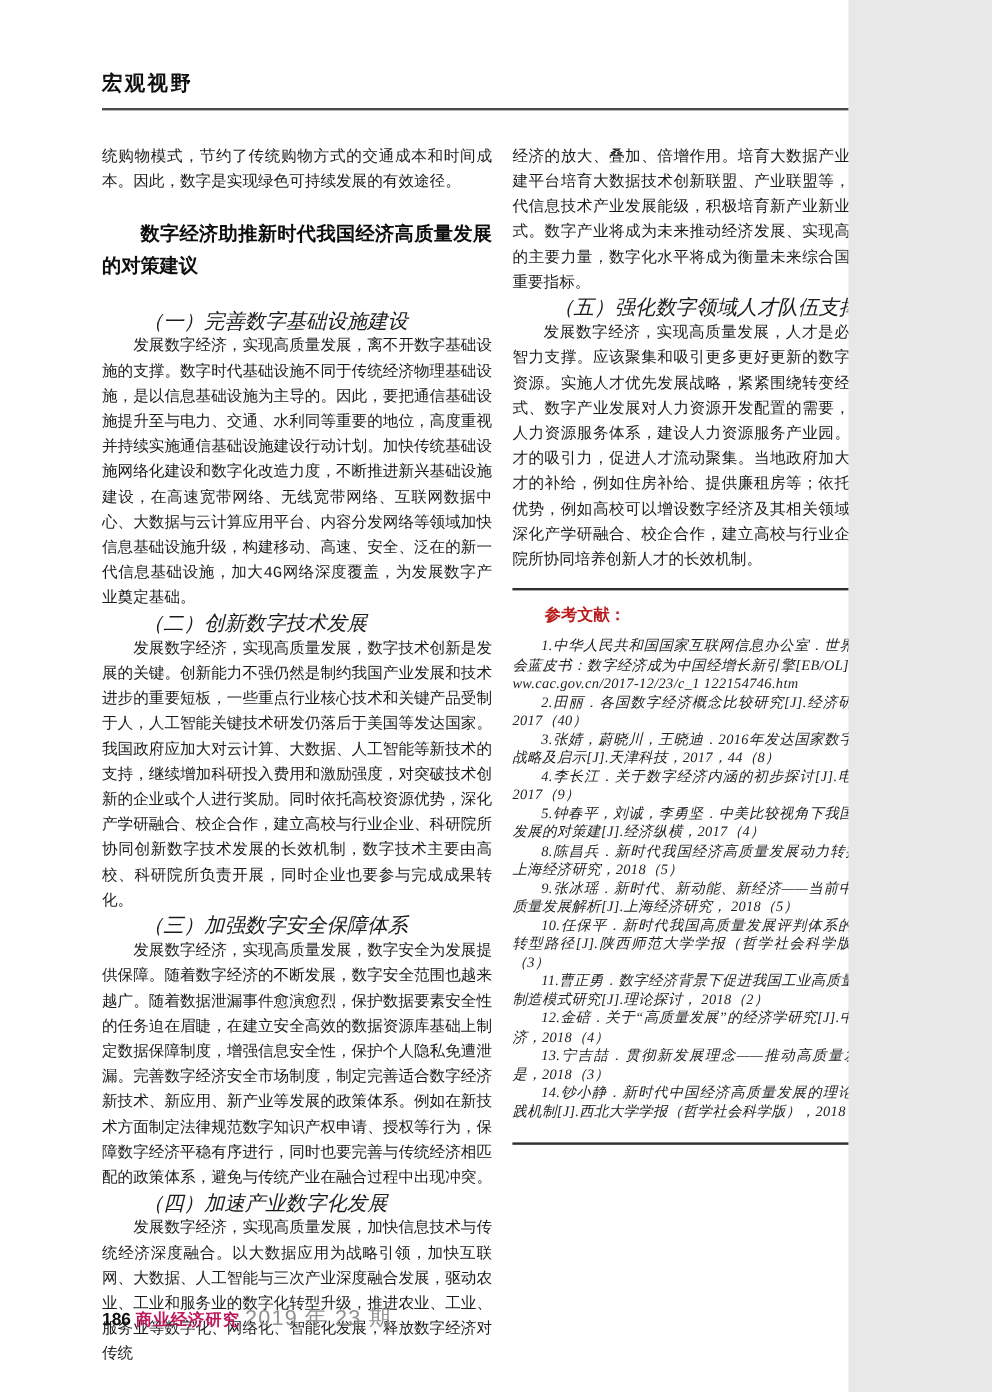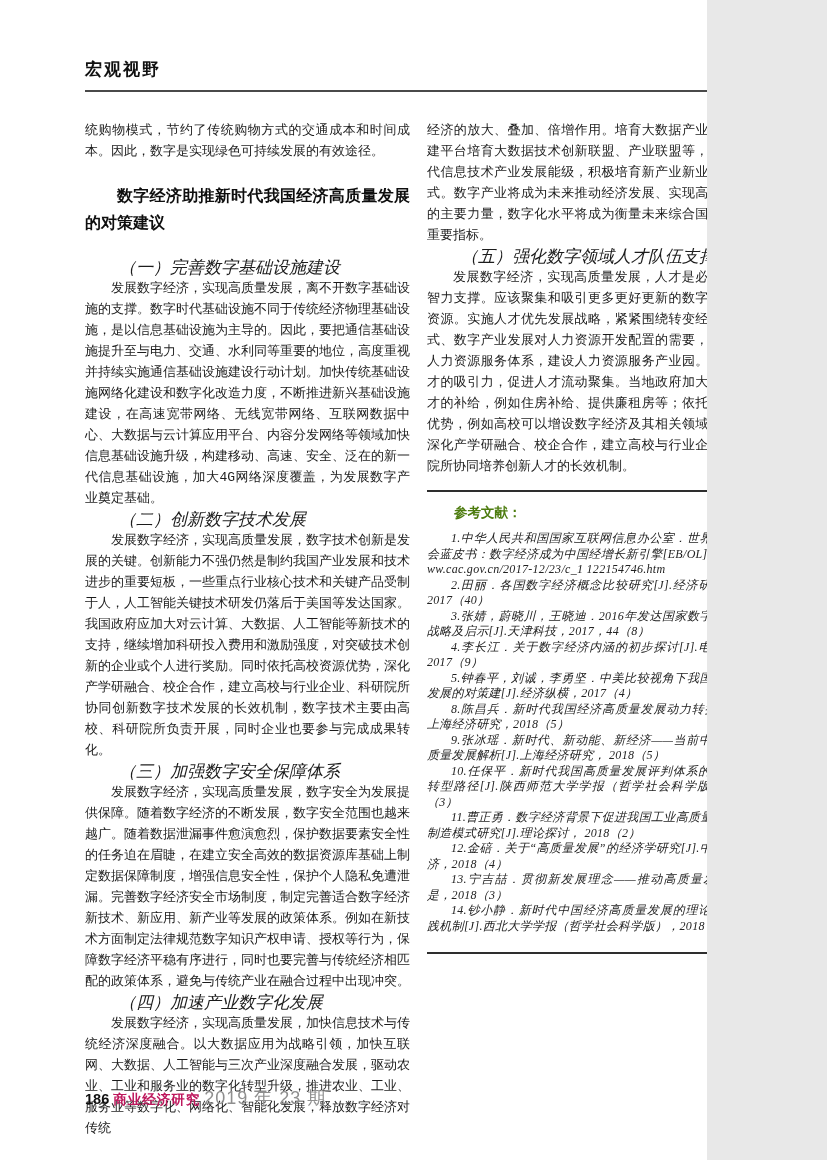--- a/index.html
+++ b/index.html
@@ -30,21 +30,21 @@
   .sub-heading{
     font-size:17px;line-height:21px;font-weight:normal;font-style:italic;
     margin:0;text-indent:2em;color:#1c1c1c;
   }
   .references{
     margin-top:13px;border-top:2px solid #2e2e2e;border-bottom:2px solid #2e2e2e;
     padding:12px 0 18px 0;
   }
   .ref-title{
     font-family:"Liberation Sans","DejaVu Sans",sans-serif;
-    font-weight:bold;font-size:13.5px;margin:0 0 9px 0;text-indent:2em;color:#4d7c0f;
+    font-weight:bold;font-size:13.5px;margin:0 0 9px 0;text-indent:2em;color:#b91c1c;
   }
   .ref-item{
     margin:0;font-size:12px;line-height:15.5px;text-align:justify;
     text-indent:2em;font-style:italic;letter-spacing:0.3px;color:#222;
   }
   .page-footer{
     position:absolute;left:85px;top:1086px;display:flex;align-items:baseline;
     font-family:"Liberation Sans","DejaVu Sans",sans-serif;
   }
   .page-num{font-weight:bold;font-size:14.5px;color:#111;}

